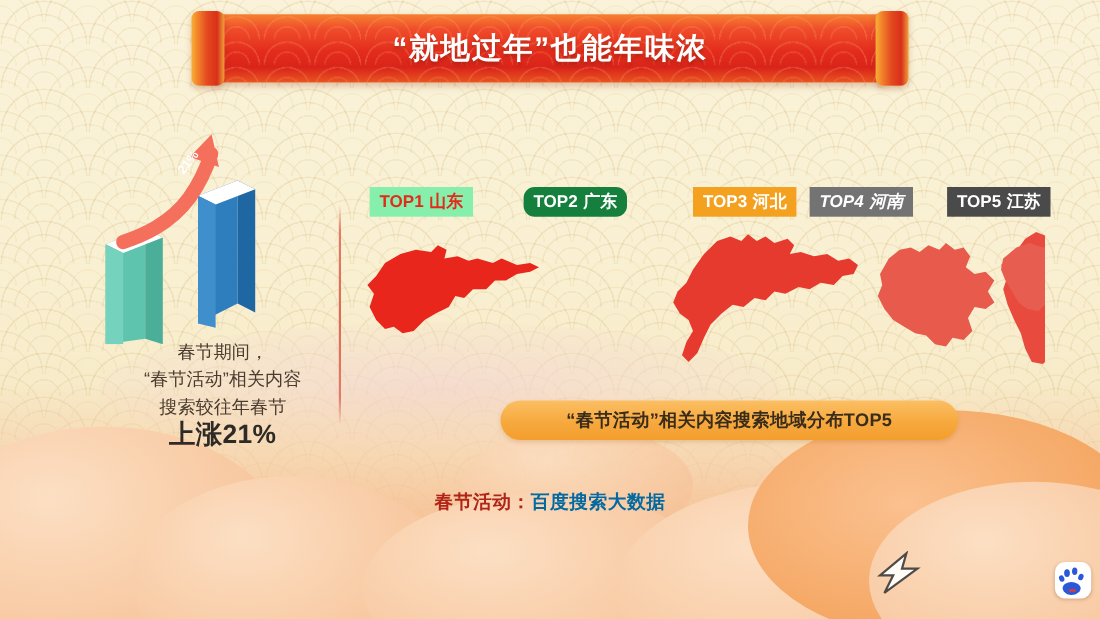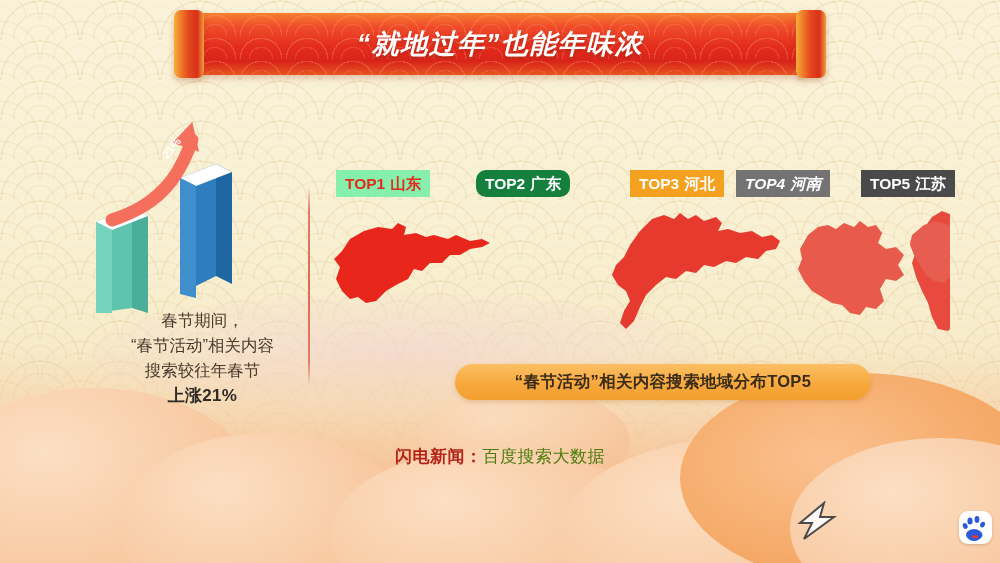--- a/index.html
+++ b/index.html
@@ -79,21 +79,20 @@
     background:linear-gradient(90deg,#F7B137 0%,#F2852C 18%,#E4491F 48%,#D8301A 78%,#F0A13A 100%);
     box-shadow:0 3px 6px rgba(150,60,20,.3);
   }
   .ts-cap.l{left:0;}
   .ts-cap.r{right:0;}
   .title-text{
     position:absolute;inset:0;display:flex;align-items:center;justify-content:center;
     color:#fff;font-size:27px;font-weight:bold;letter-spacing:1.5px;
     text-shadow:0 2px 3px rgba(130,30,10,.45);
     z-index:3;
-    font-style:italic;
   }
 
   
   .sub-wrap{position:absolute;left:237px;top:82px;width:526px;height:39px;}
   .sub-body{
     position:absolute;left:22px;right:22px;top:0;height:39px;
     background:linear-gradient(180deg,#EF3726 0%,#E52318 50%,#D81C14 100%);
     box-shadow:0 2px 5px rgba(150,40,20,.25);
   }
   .sub-notch{
@@ -120,21 +119,21 @@
 
   .arrow-label{
     position:absolute;color:#fff;font-size:11.5px;font-weight:bold;
     transform:rotate(-52deg);
   }
 
   .left-caption{
     position:absolute;left:70px;top:308px;width:265px;
     text-align:center;color:#4A3B2E;font-size:16.5px;line-height:25px;
   }
-  .left-caption .strong{font-weight:bold;color:#2E2A26;font-size:17px;letter-spacing:.3px;}
+  .left-caption .strong{font-weight:bold;color:#2E2A26;font-size:24px;letter-spacing:.3px;}
 
   
   .ranks{position:absolute;left:336px;top:170px;height:27px;}
   .rank{
     position:absolute;top:0;height:27px;line-height:27px;
     padding:0 9px;font-size:15.5px;font-weight:bold;white-space:nowrap;
     box-sizing:border-box;
   }
   .rank .num{margin-right:5px;}
 
@@ -151,21 +150,21 @@
     display:flex;align-items:center;justify-content:center;
     color:#3A2C1A;font-size:16.5px;font-weight:bold;letter-spacing:.3px;
   }
 
   
   .source{
     position:absolute;left:0;right:0;top:445px;text-align:center;
     font-size:17px;font-weight:bold;letter-spacing:.5px;
   }
   .source .lbl{color:#B22318;}
-  .source .val{color:#4d7c0f;font-weight:normal;}
+  .source .val{color:#0369a1;font-weight:bold;}
 
   
   .wm{position:absolute;right:8px;bottom:8px;height:56px;display:flex;align-items:center;}
   .wm-baidu{display:flex;align-items:center;gap:7px;}
   .baidu-icon{
     width:33px;height:33px;border-radius:9px;background:#fff;
     box-shadow:0 1px 3px rgba(120,60,20,.25);
     position:relative;overflow:hidden;
   }
   .wm-baidu-text{
@@ -286,21 +285,21 @@
 
       <path id="m4" d="M520,30 L532,20 L544,16 L556,20 L566,16 L576,22 L586,20 L594,28 L602,26
         L610,34 L606,44 L612,54 L604,62 L596,58 L588,66 L578,64 L570,72 L560,70 L552,78 L542,76
         L534,70 L528,60 L522,50 L518,40 Z" transform="translate(62,0)" fill="#E75E50"></path>
     </svg>
   </div>
 
   <div class="pill">“春节活动”相关内容搜索地域分布TOP5</div>
 
   <div class="source">
-    <span class="lbl">闪电新闻：</span><span class="val">百度搜索大数据</span>
+    <span class="lbl">春节活动：</span><span class="val">百度搜索大数据</span>
   </div>
 
   <div class="wm">
     <div class="wm-baidu">
       <div class="baidu-icon">
         <svg width="33" height="33" viewBox="0 0 33 33">
           <ellipse cx="11" cy="10" rx="2.6" ry="3.6" fill="#2B58D8"></ellipse>
           <ellipse cx="18" cy="8.4" rx="2.4" ry="3.4" fill="#2B58D8"></ellipse>
           <ellipse cx="6.2" cy="15" rx="2.3" ry="3" fill="#2B58D8" transform="rotate(-25 6.2 15)"></ellipse>
           <ellipse cx="23.6" cy="13.6" rx="2.3" ry="3" fill="#2B58D8" transform="rotate(25 23.6 13.6)"></ellipse>

